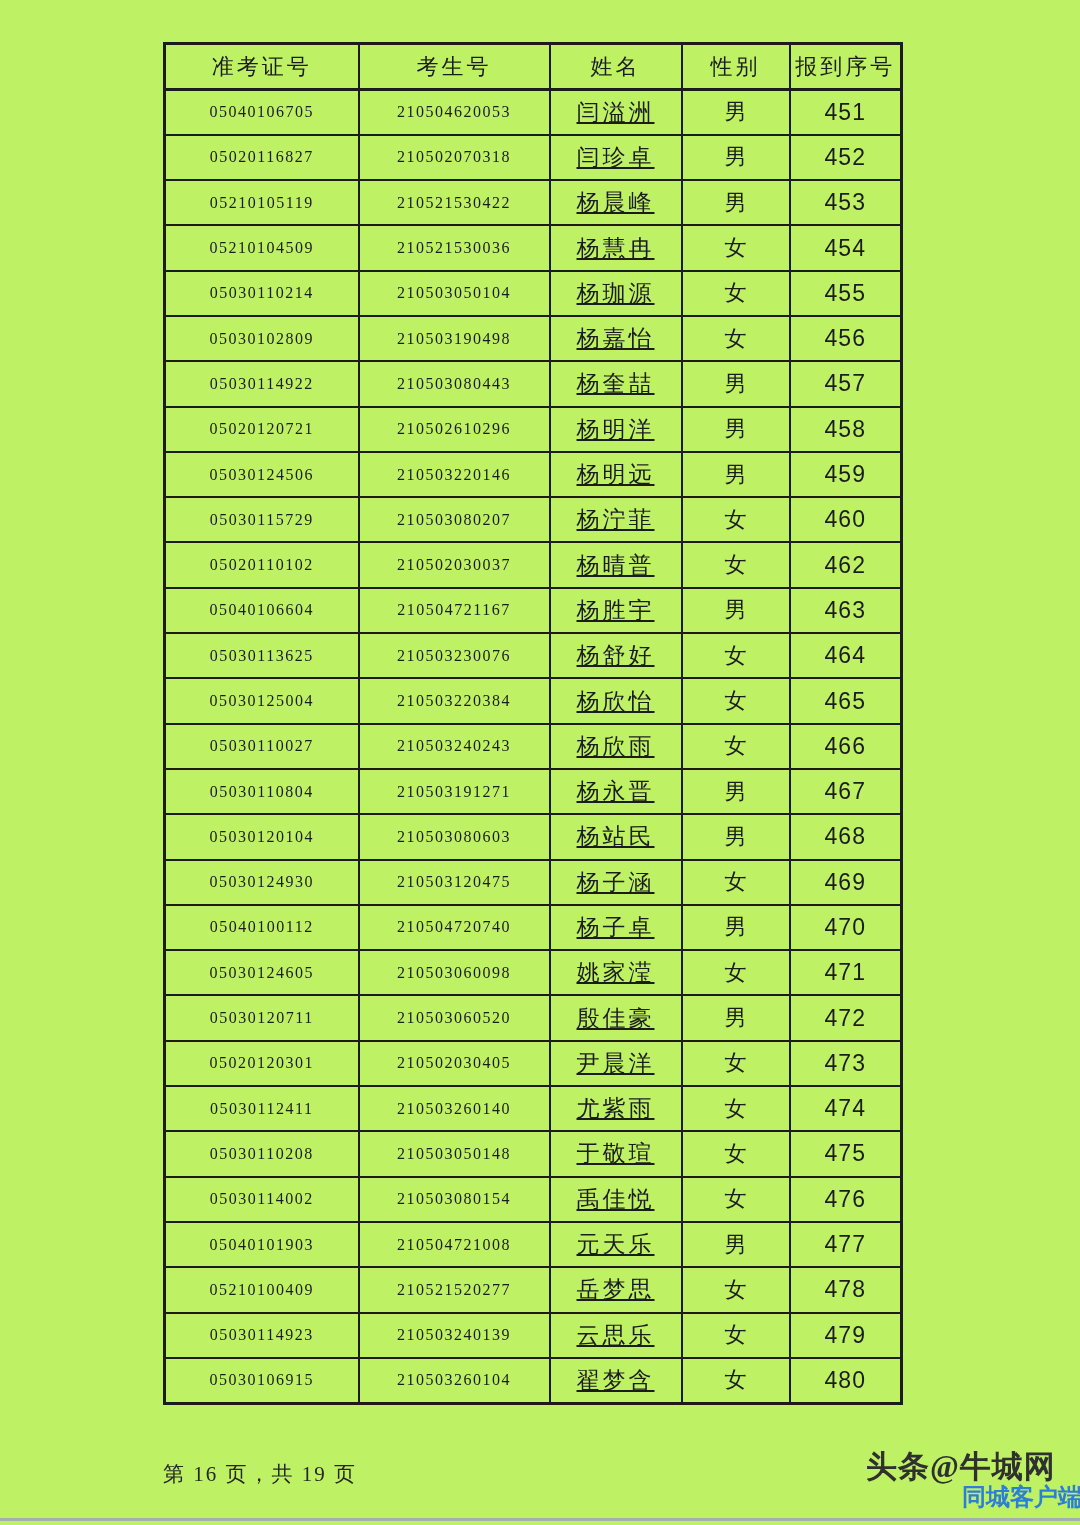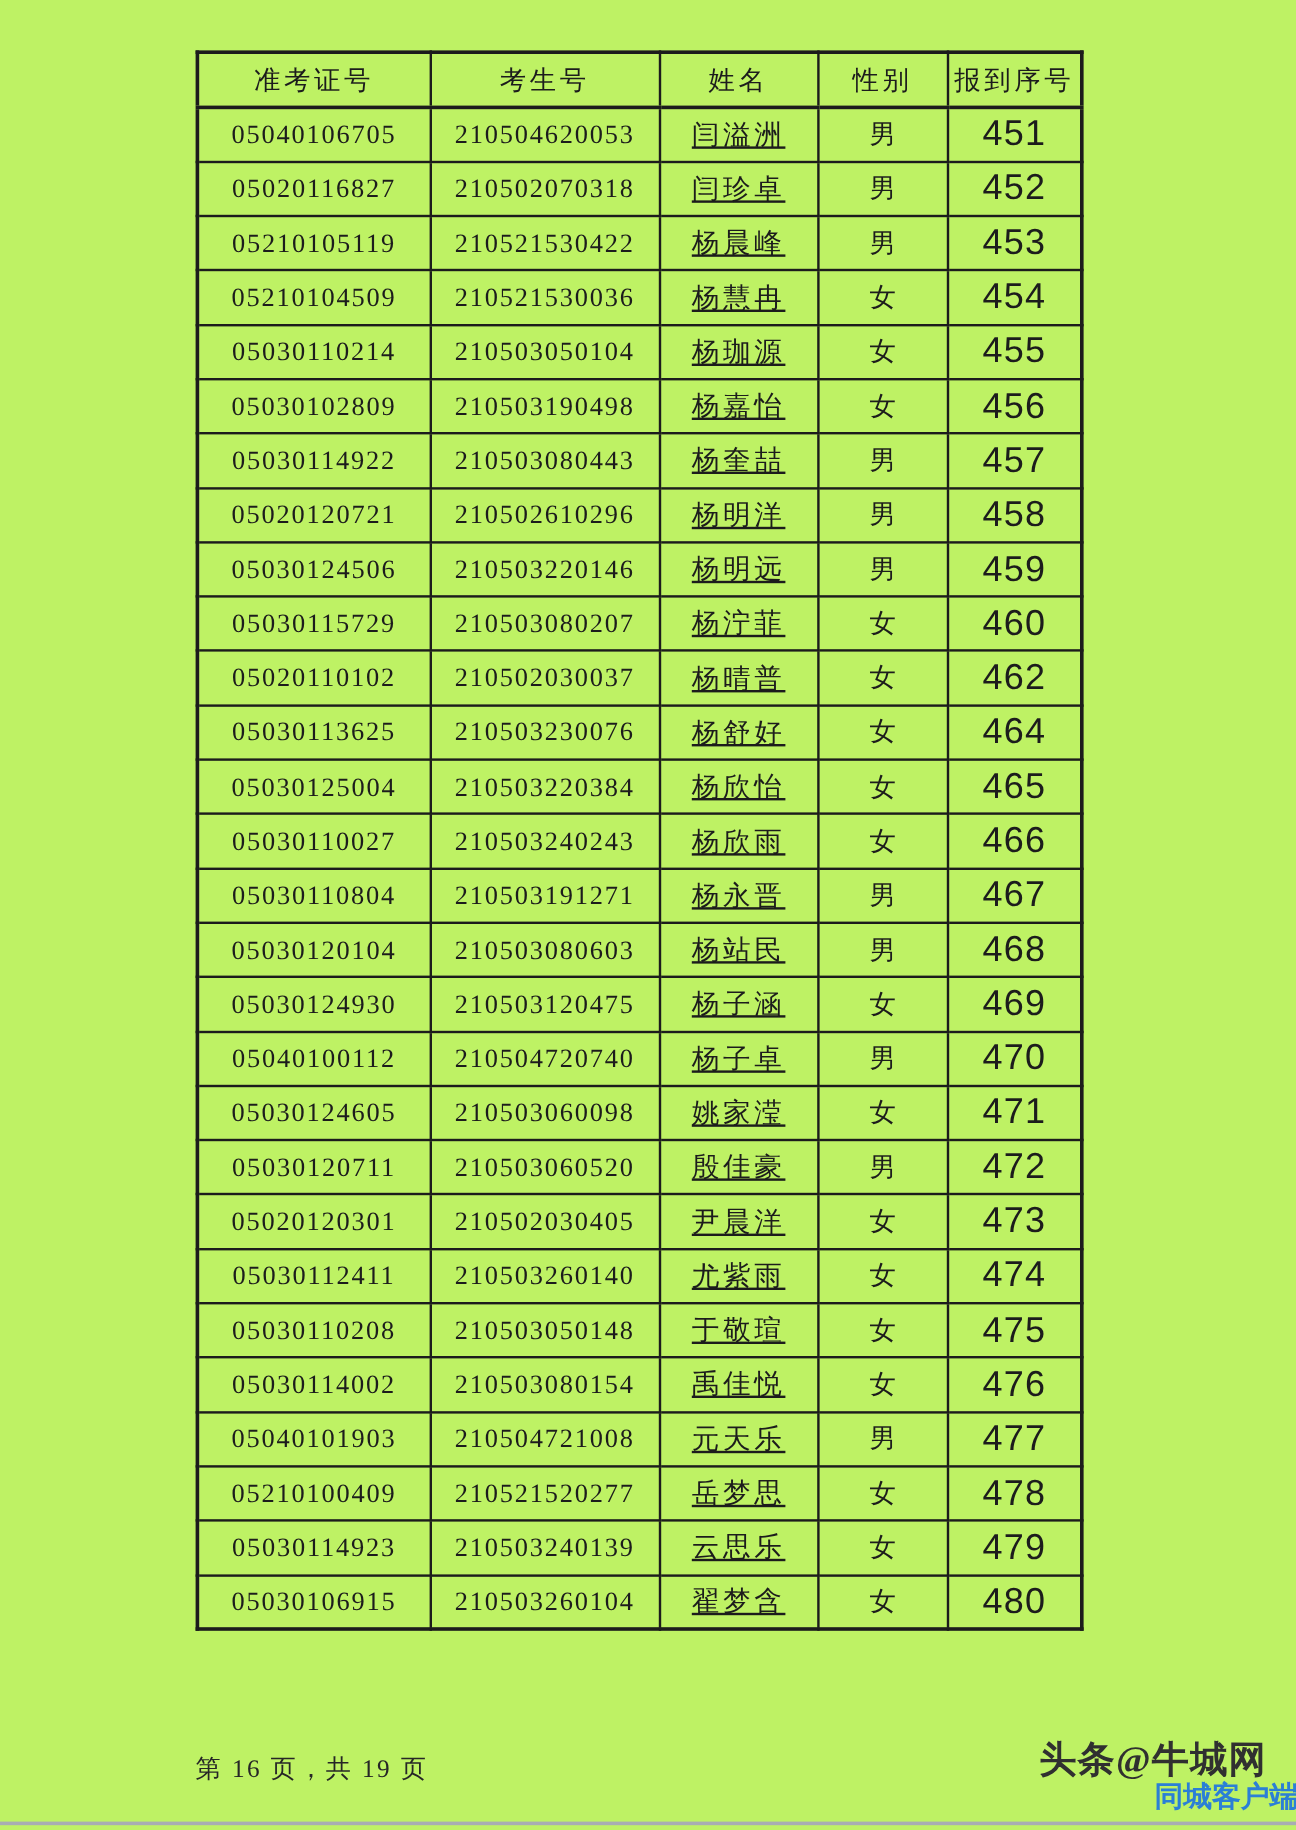--- a/index.html
+++ b/index.html
@@ -35,33 +35,33 @@
   }
   .roster thead tr { height: 46px; }
   .roster thead th {
     font-weight: normal;
     font-size: 22px;
     letter-spacing: 3px;
     border-bottom-width: 3px;
   }
   .roster tbody tr { height: 45.3px; }
   .roster td.c0, .roster td.c1 {
-    font-size: 22px;
+    font-size: 16px;
     letter-spacing: 1.5px;
     text-align: center;
   }
   .roster td.c2 {
     font-size: 23px;
     letter-spacing: 3px;
     text-decoration: underline;
   }
   .roster td.c3 { font-size: 22px; }
   .roster td.c4 {
     font-family: "Liberation Sans", "DejaVu Sans", sans-serif;
-    font-size: 30px;
+    font-size: 23px;
     letter-spacing: 1px;
   }
   .footer {
     position: absolute;
     left: 163px;
     top: 1460px;
     width: 737px;
     text-align: left;
     font-size: 21px;
     color: #262626;
@@ -190,20 +190,27 @@
           <td class="c4">460</td>
         </tr>
         <tr>
           <td class="c0">05020110102</td>
           <td class="c1">210502030037</td>
           <td class="c2">杨晴普</td>
           <td class="c3">女</td>
           <td class="c4">462</td>
         </tr>
         <tr>
+          <td class="c0">05040106604</td>
+          <td class="c1">210504721167</td>
+          <td class="c2">杨胜宇</td>
+          <td class="c3">男</td>
+          <td class="c4">463</td>
+        </tr>
+        <tr>
           <td class="c0">05030113625</td>
           <td class="c1">210503230076</td>
           <td class="c2">杨舒好</td>
           <td class="c3">女</td>
           <td class="c4">464</td>
         </tr>
         <tr>
           <td class="c0">05030125004</td>
           <td class="c1">210503220384</td>
           <td class="c2">杨欣怡</td>

